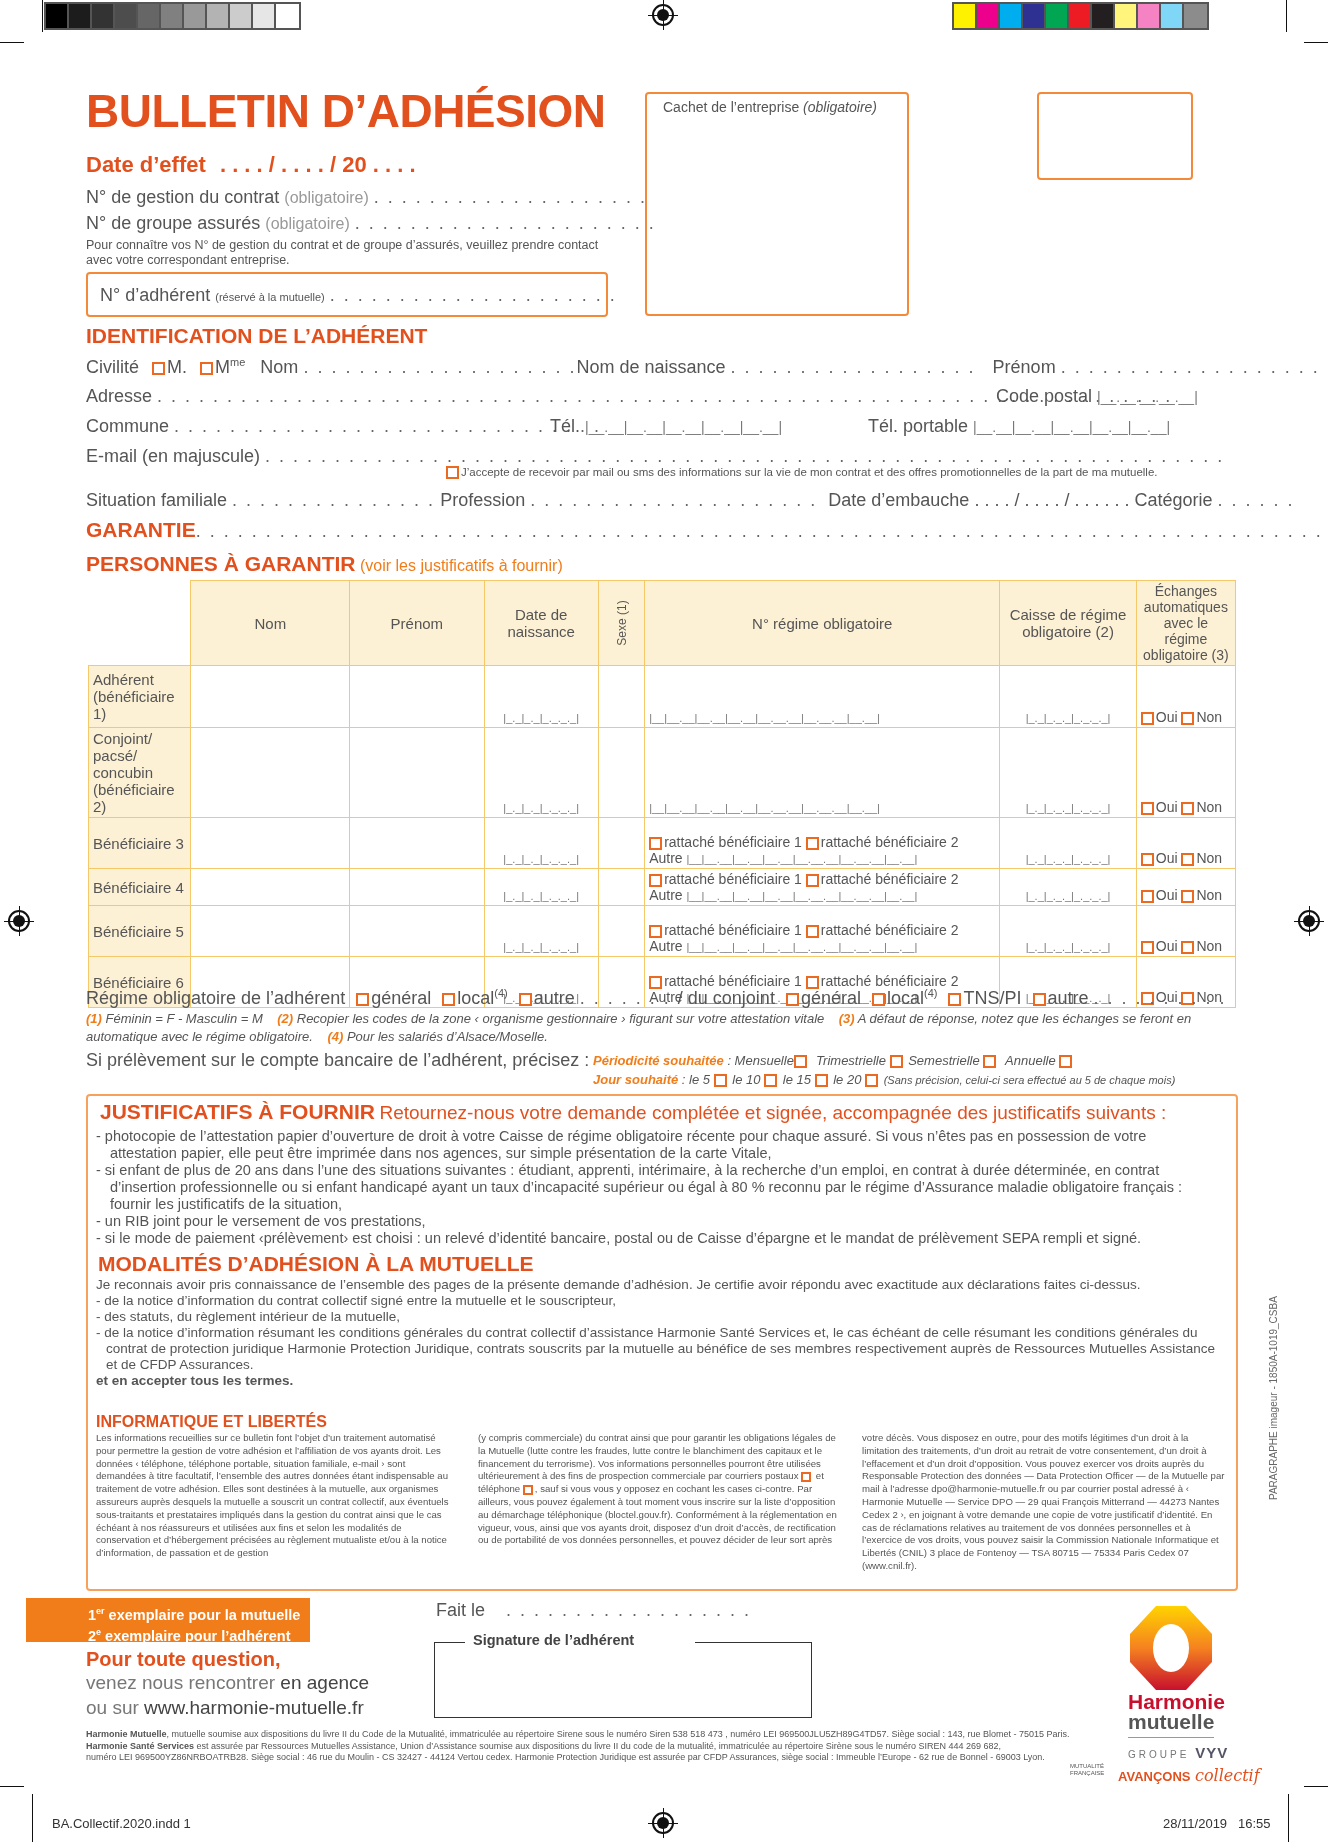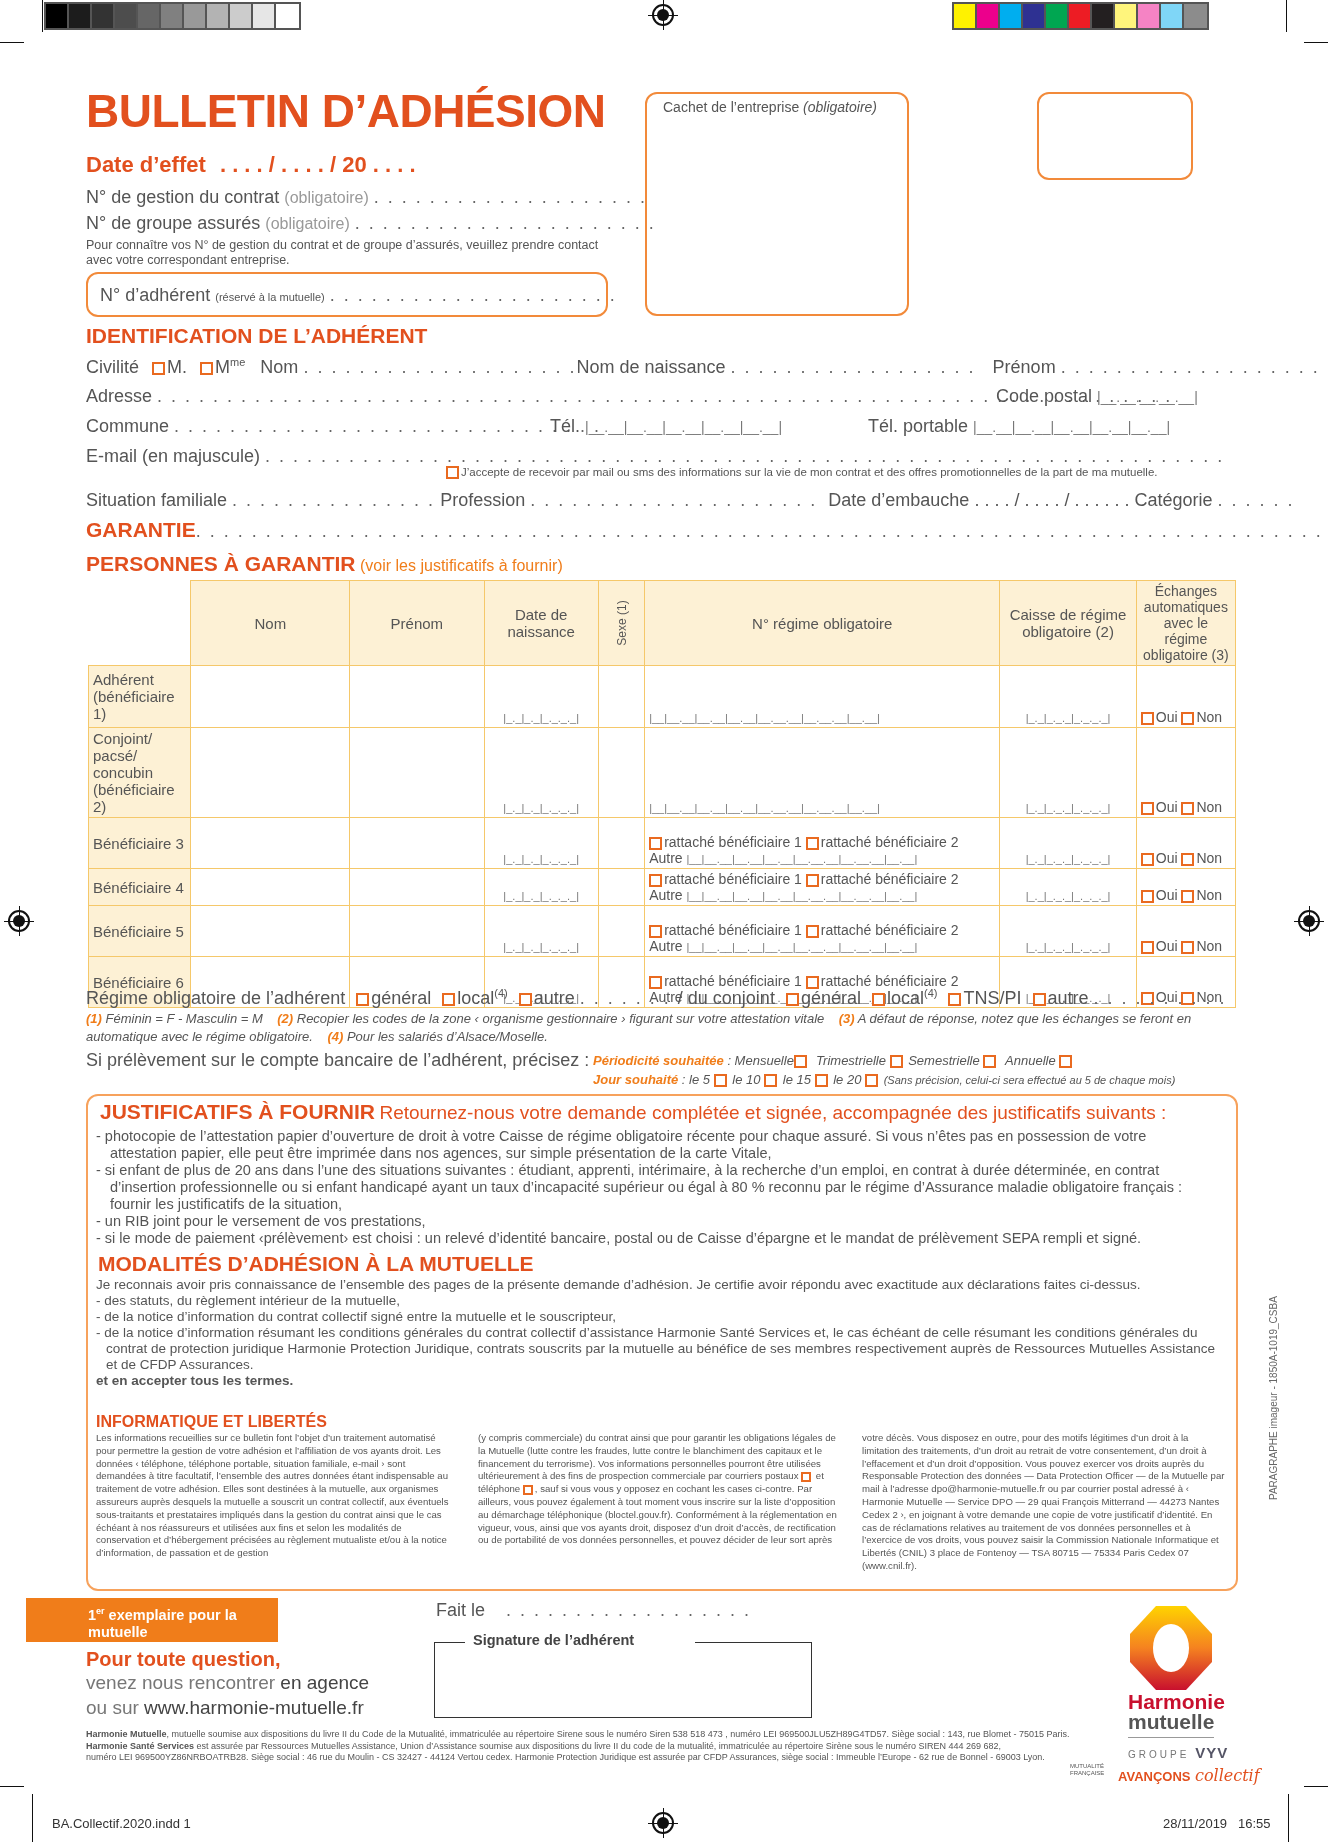--- a/index.html
+++ b/index.html
@@ -7,21 +7,21 @@
 .abs{position:absolute}
 .or{color:#e2501e}
 .or2{color:#f07d1a}
 .bar{position:absolute;top:2px;display:flex;border:2px solid #555;height:28px}
 .bar span{width:23px;height:24px;border-right:2px solid #555}
 .bar span:last-child{border-right:none}
 .reg{position:absolute;width:22px;height:22px;border:2px solid #111;border-radius:50%;font-size:0}
 .reg:before{content:"";position:absolute;left:9px;top:-6px;width:1px;height:30px;background:#111}
 .reg:after{content:"";position:absolute;top:9px;left:-6px;height:1px;width:30px;background:#111}
 .reg i{position:absolute;left:3px;top:3px;width:12px;height:12px;border-radius:50%;background:#111}
-.box{border:2px solid #f28a3a;border-radius:12px;position:absolute}
+.box{border:2px solid #f28a3a;border-radius:4px;position:absolute}
 .line{position:absolute;font-size:18px;white-space:nowrap;color:#555}
 .dots{letter-spacing:2px;color:#666}
 .cb{display:inline-block;width:13px;height:13px;border:2px solid #e96a20;vertical-align:middle;margin-right:2px;background:#fff}
 .h2{font-weight:bold;font-size:21px;color:#e2501e}
 .sm{font-size:13px}
 table.pg{position:absolute;left:88px;top:580px;width:1148px;border-collapse:collapse;font-size:15px;color:#555}
 table.pg td,table.pg th{border:1.5px solid #f5c86a;vertical-align:bottom;padding:2px 4px}
 table.pg th{background:#fdf1d5;font-weight:normal;text-align:center;vertical-align:middle}
 table.pg td.rh{background:#fdf1d5;vertical-align:middle}
 .comb{font-size:11px;color:#777;letter-spacing:0;white-space:nowrap}
@@ -314,37 +314,37 @@
   </div>
   <div class="abs just" style="left:8px;top:32px;width:1120px">
     <div style="padding-left:14px;text-indent:-14px">- photocopie de l’attestation papier d’ouverture de droit à votre Caisse de régime obligatoire récente pour chaque assuré. Si vous n’êtes pas en possession de votre attestation papier, elle peut être imprimée dans nos agences, sur simple présentation de la carte Vitale,</div>
     <div style="padding-left:14px;text-indent:-14px">- si enfant de plus de 20 ans dans l’une des situations suivantes : étudiant, apprenti, intérimaire, à la recherche d’un emploi, en contrat à durée déterminée, en contrat d’insertion professionnelle ou si enfant handicapé ayant un taux d’incapacité supérieur ou égal à 80 % reconnu par le régime d’Assurance maladie obligatoire français : fournir les justificatifs de la situation,</div>
     <div style="padding-left:14px;text-indent:-14px">- un RIB joint pour le versement de vos prestations,</div>
     <div style="padding-left:14px;text-indent:-14px">- si le mode de paiement ‹prélèvement› est choisi : un relevé d’identité bancaire, postal ou de Caisse d’épargne et le mandat de prélèvement SEPA rempli et signé.</div>
   </div>
   <div class="abs h2" style="left:10px;top:156px;font-size:21px">MODALITÉS D’ADHÉSION À LA MUTUELLE</div>
   <div class="abs just" style="left:8px;top:181px;width:1130px;font-size:13.5px;line-height:16px">
     <div>Je reconnais avoir pris connaissance de l’ensemble des pages de la présente demande d’adhésion. Je certifie avoir répondu avec exactitude aux déclarations faites ci-dessus.</div>
+    <div style="padding-left:10px;text-indent:-10px">- de la notice d’information du contrat collectif signé entre la mutuelle et le souscripteur,</div>
     <div style="padding-left:10px;text-indent:-10px">- des statuts, du règlement intérieur de la mutuelle,</div>
-    <div style="padding-left:10px;text-indent:-10px">- de la notice d’information du contrat collectif signé entre la mutuelle et le souscripteur,</div>
     <div style="padding-left:10px;text-indent:-10px">- de la notice d’information résumant les conditions générales du contrat collectif d’assistance Harmonie Santé Services et, le cas échéant de celle résumant les conditions générales du contrat de protection juridique Harmonie Protection Juridique, contrats souscrits par la mutuelle au bénéfice de ses membres respectivement auprès de Ressources Mutuelles Assistance et de CFDP Assurances.</div>
     <div style="font-weight:bold">et en accepter tous les termes.</div>
   </div>
   <div class="abs h2" style="left:8px;top:317px;font-size:16px">INFORMATIQUE ET LIBERTÉS</div>
   <div class="abs tiny" style="left:8px;top:336px;width:358px">Les informations recueillies sur ce bulletin font l’objet d’un traitement automatisé pour permettre la gestion de votre adhésion et l’affiliation de vos ayants droit. Les données ‹ téléphone, téléphone portable, situation familiale, e-mail › sont demandées à titre facultatif, l’ensemble des autres données étant indispensable au traitement de votre adhésion. Elles sont destinées à la mutuelle, aux organismes assureurs auprès desquels la mutuelle a souscrit un contrat collectif, aux éventuels sous-traitants et prestataires impliqués dans la gestion du contrat ainsi que le cas échéant à nos réassureurs et utilisées aux fins et selon les modalités de conservation et d’hébergement précisées au règlement mutualiste et/ou à la notice d’information, de passation et de gestion</div>
   <div class="abs tiny" style="left:390px;top:336px;width:362px">
     <span>(y compris commerciale) du contrat ainsi que pour garantir les obligations légales de la Mutuelle (lutte contre les fraudes, lutte contre le blanchiment des capitaux et le financement du terrorisme). Vos informations personnelles pourront être utilisées ultérieurement à des fins de prospection commerciale par courriers postaux</span>
     <span class="cb" style="width:10px;height:10px"></span>
     <span>et téléphone</span>
     <span class="cb" style="width:10px;height:10px"></span><span>, sauf si vous vous y opposez en cochant les cases ci-contre. Par ailleurs, vous pouvez également à tout moment vous inscrire sur la liste d’opposition au démarchage téléphonique (bloctel.gouv.fr). Conformément à la réglementation en vigueur, vous, ainsi que vos ayants droit, disposez d’un droit d’accès, de rectification ou de portabilité de vos données personnelles, et pouvez décider de leur sort après</span>
   </div>
   <div class="abs tiny" style="left:774px;top:336px;width:364px">votre décès. Vous disposez en outre, pour des motifs légitimes d’un droit à la limitation des traitements, d’un droit au retrait de votre consentement, d’un droit à l’effacement et d’un droit d’opposition. Vous pouvez exercer vos droits auprès du Responsable Protection des données — Data Protection Officer — de la Mutuelle par mail à l’adresse dpo@harmonie-mutuelle.fr ou par courrier postal adressé à ‹ Harmonie Mutuelle — Service DPO — 29 quai François Mitterrand — 44273 Nantes Cedex 2 ›, en joignant à votre demande une copie de votre justificatif d’identité. En cas de réclamations relatives au traitement de vos données personnelles et à l’exercice de vos droits, vous pouvez saisir la Commission Nationale Informatique et Libertés (CNIL) 3 place de Fontenoy — TSA 80715 — 75334 Paris Cedex 07 (www.cnil.fr).</div>
 </div>
 
-<div class="abs" style="left:26px;top:1598px;width:252px;height:44px;background:#f07d1a;color:#fff;font-weight:bold;font-size:14.5px;line-height:17px;padding:5px 0 16px 62px">
+<div class="abs" style="left:26px;top:1598px;width:284px;height:44px;background:#f07d1a;color:#fff;font-weight:bold;font-size:14.5px;line-height:17px;padding:5px 0 16px 62px">
   <div><span>1</span><sup style="font-size:9px">er</sup><span> exemplaire pour la mutuelle</span></div>
   <div><span>2</span><sup style="font-size:9px">e</sup><span> exemplaire pour l’adhérent</span></div>
 </div>
 <div class="abs or" style="left:86px;top:1648px;font-size:20px;font-weight:bold">Pour toute question,</div>
 <div class="abs" style="left:86px;top:1672px;font-size:19px;color:#777">
   <span>venez nous rencontrer </span><span style="color:#444">en agence</span>
 </div>
 <div class="abs" style="left:86px;top:1697px;font-size:19px;color:#777">
   <span>ou sur </span><span style="color:#444">www.harmonie-mutuelle.fr</span>
 </div>

